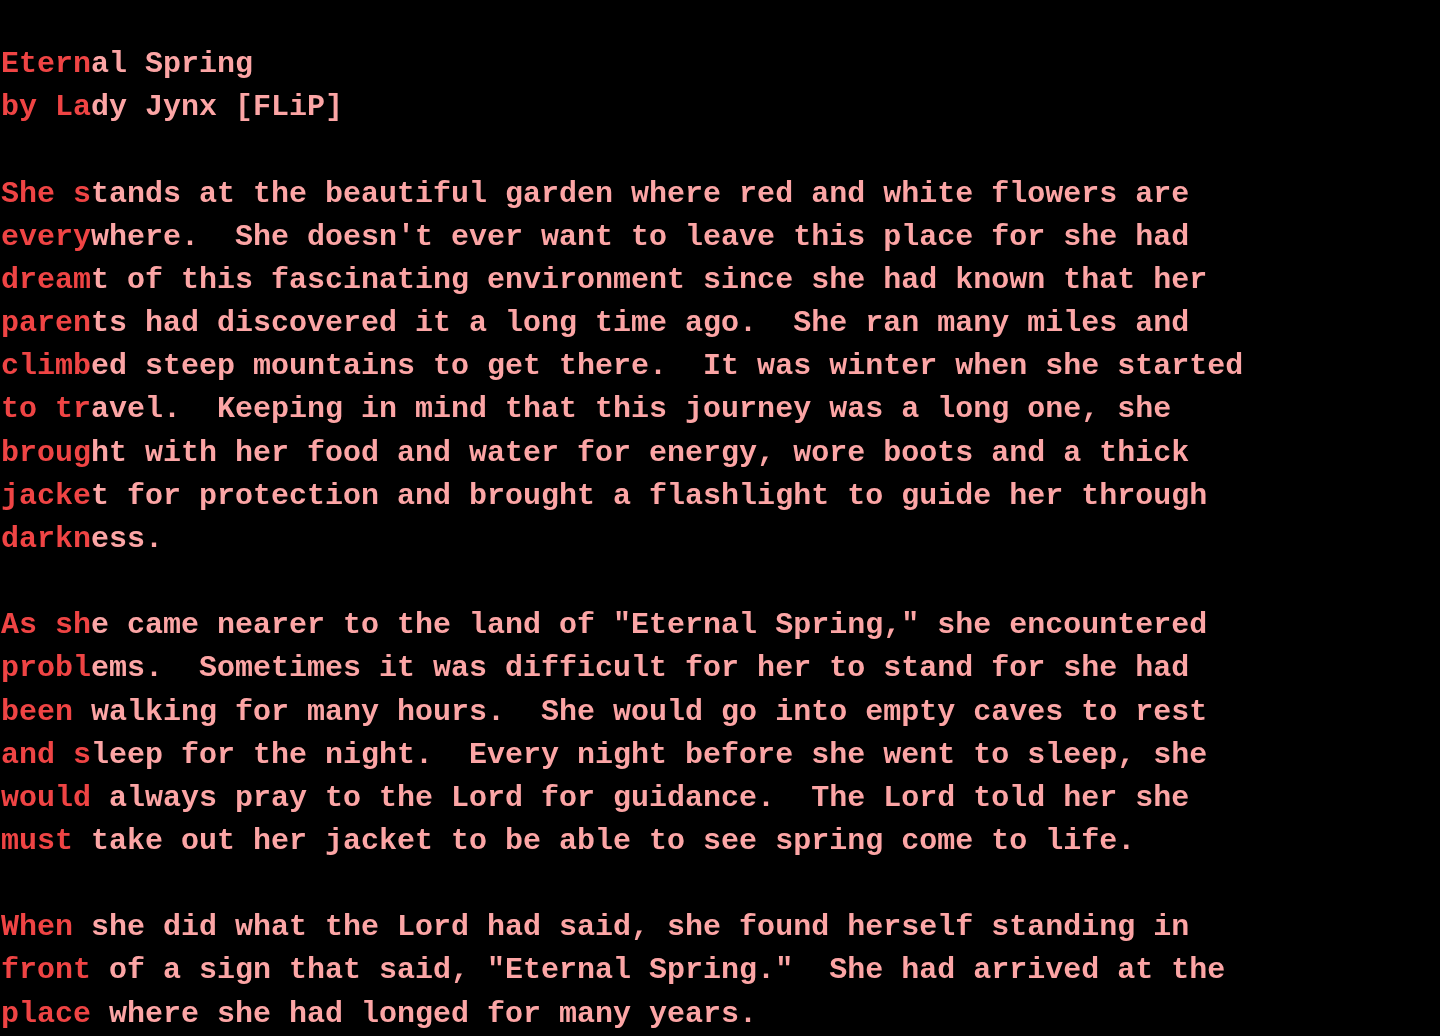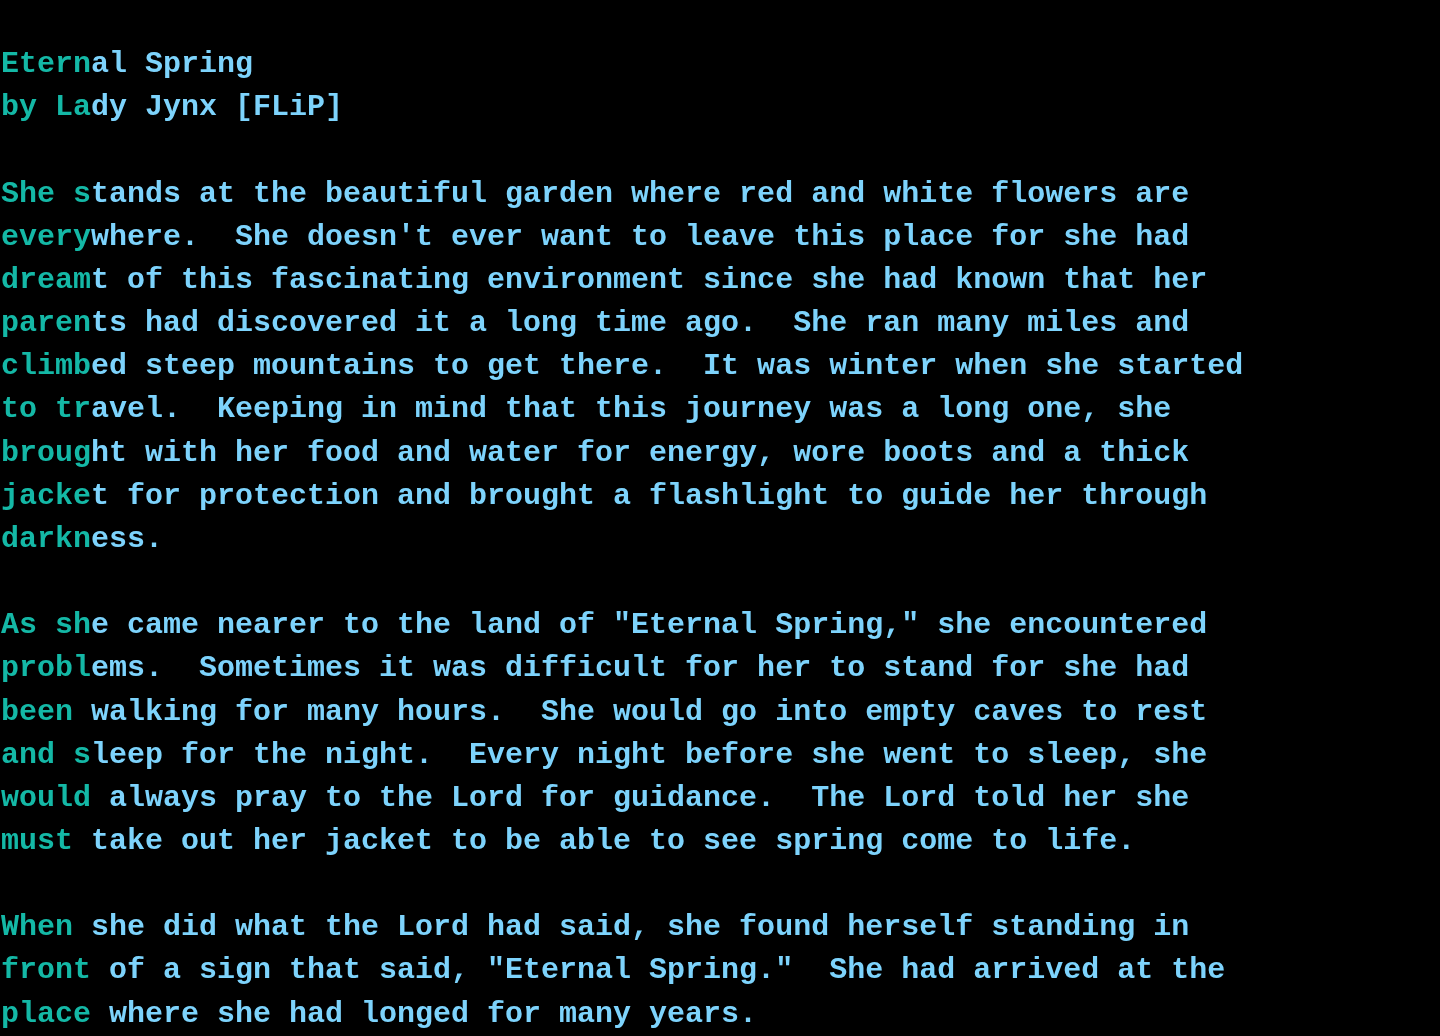--- a/index.html
+++ b/index.html
@@ -21,21 +21,21 @@
     left: 1px;
     font-family: "Liberation Mono", monospace;
     font-size: 30px;
     font-weight: bold;
     white-space: pre;
   }
   .row {
     height: calc(1036px / 24);
     line-height: calc(1036px / 24);
   }
-  .prefix { color: #14b8a6; }
-  .body-text { color: #7dd3fc; }
+  .prefix { color: #ef4444; }
+  .body-text { color: #fca5a5; }
 </style>
 </head>
 <body>
 
 <main class="screen">
   <div class="term-text"><div class="row"><span class="prefix"></span><span class="body-text"></span></div><div class="row"><span class="prefix">Etern</span><span class="body-text">al Spring</span></div><div class="row"><span class="prefix">by La</span><span class="body-text">dy Jynx [FLiP]</span></div><div class="row"><span class="prefix"></span><span class="body-text"></span></div><div class="row"><span class="prefix">She s</span><span class="body-text">tands at the beautiful garden where red and white flowers are</span></div><div class="row"><span class="prefix">every</span><span class="body-text">where.  She doesn't ever want to leave this place for she had</span></div><div class="row"><span class="prefix">dream</span><span class="body-text">t of this fascinating environment since she had known that her</span></div><div class="row"><span class="prefix">paren</span><span class="body-text">ts had discovered it a long time ago.  She ran many miles and</span></div><div class="row"><span class="prefix">climb</span><span class="body-text">ed steep mountains to get there.  It was winter when she started</span></div><div class="row"><span class="prefix">to tr</span><span class="body-text">avel.  Keeping in mind that this journey was a long one, she</span></div><div class="row"><span class="prefix">broug</span><span class="body-text">ht with her food and water for energy, wore boots and a thick</span></div><div class="row"><span class="prefix">jacke</span><span class="body-text">t for protection and brought a flashlight to guide her through</span></div><div class="row"><span class="prefix">darkn</span><span class="body-text">ess.</span></div><div class="row"><span class="prefix"></span><span class="body-text"></span></div><div class="row"><span class="prefix">As sh</span><span class="body-text">e came nearer to the land of "Eternal Spring," she encountered</span></div><div class="row"><span class="prefix">probl</span><span class="body-text">ems.  Sometimes it was difficult for her to stand for she had</span></div><div class="row"><span class="prefix">been </span><span class="body-text">walking for many hours.  She would go into empty caves to rest</span></div><div class="row"><span class="prefix">and s</span><span class="body-text">leep for the night.  Every night before she went to sleep, she</span></div><div class="row"><span class="prefix">would</span><span class="body-text"> always pray to the Lord for guidance.  The Lord told her she</span></div><div class="row"><span class="prefix">must </span><span class="body-text">take out her jacket to be able to see spring come to life.</span></div><div class="row"><span class="prefix"></span><span class="body-text"></span></div><div class="row"><span class="prefix">When </span><span class="body-text">she did what the Lord had said, she found herself standing in</span></div><div class="row"><span class="prefix">front</span><span class="body-text"> of a sign that said, "Eternal Spring."  She had arrived at the</span></div><div class="row"><span class="prefix">place</span><span class="body-text"> where she had longed for many years.</span></div></div>
 </main>
 
 </body></html>

